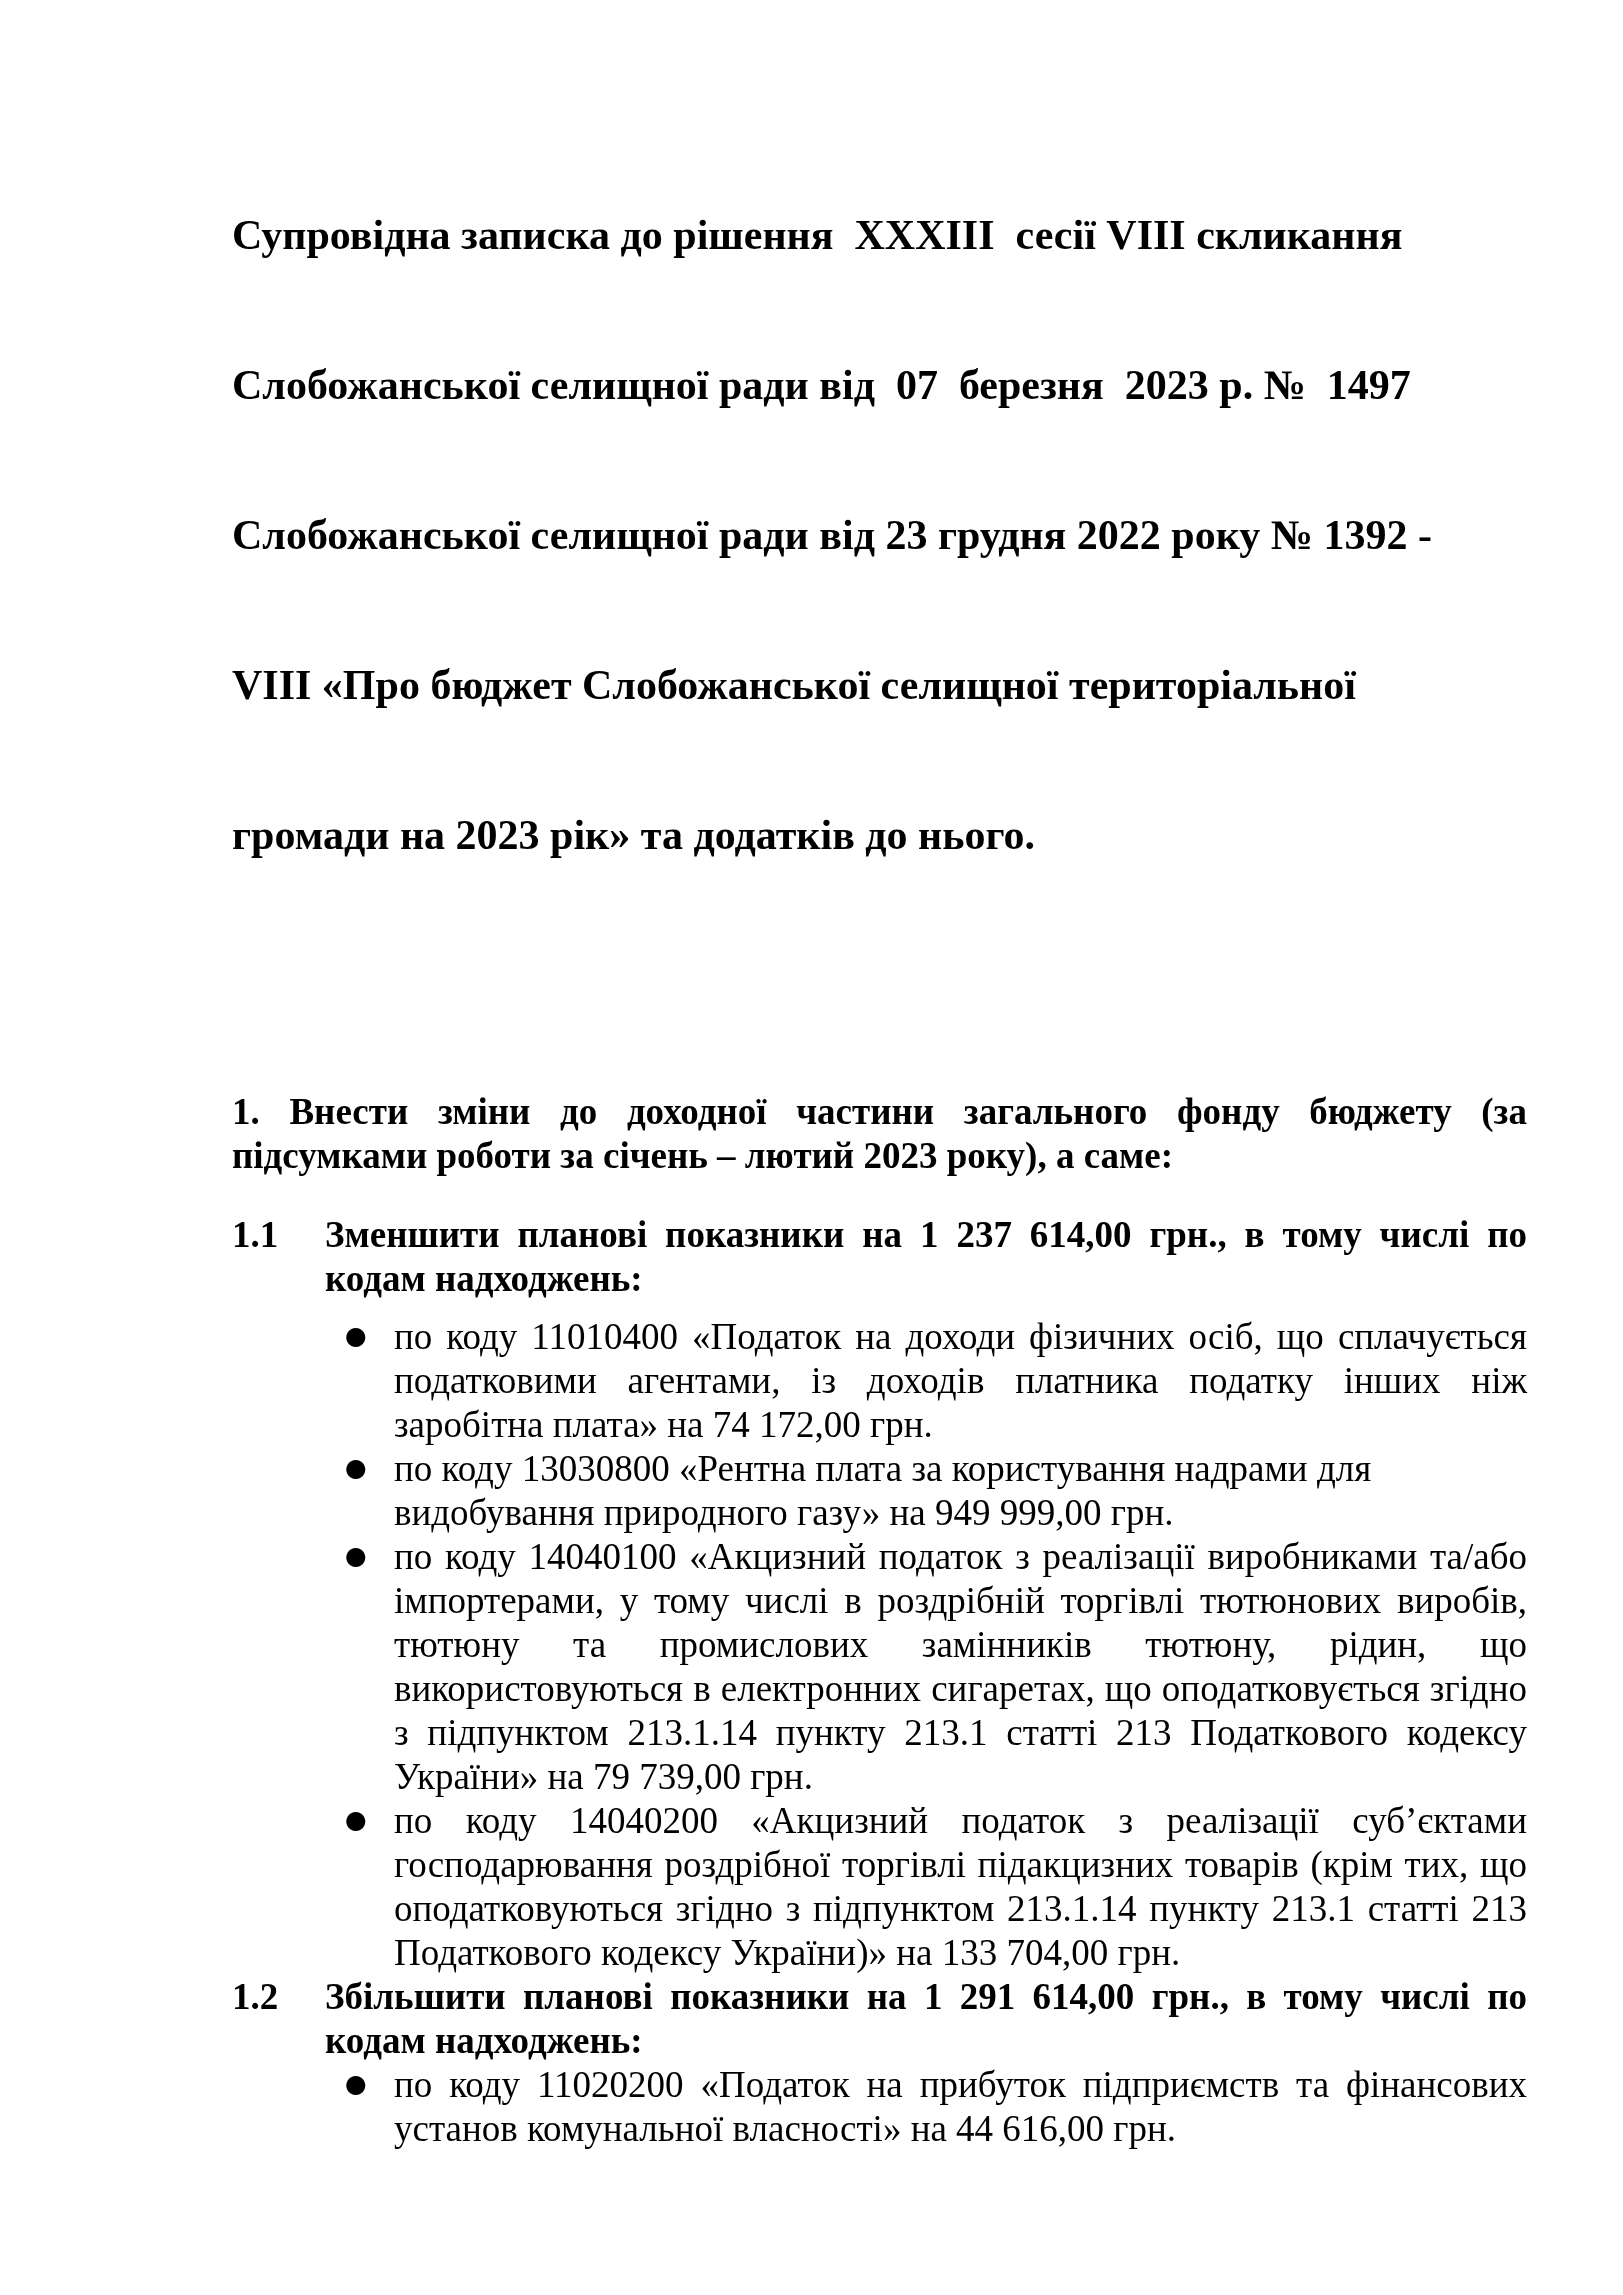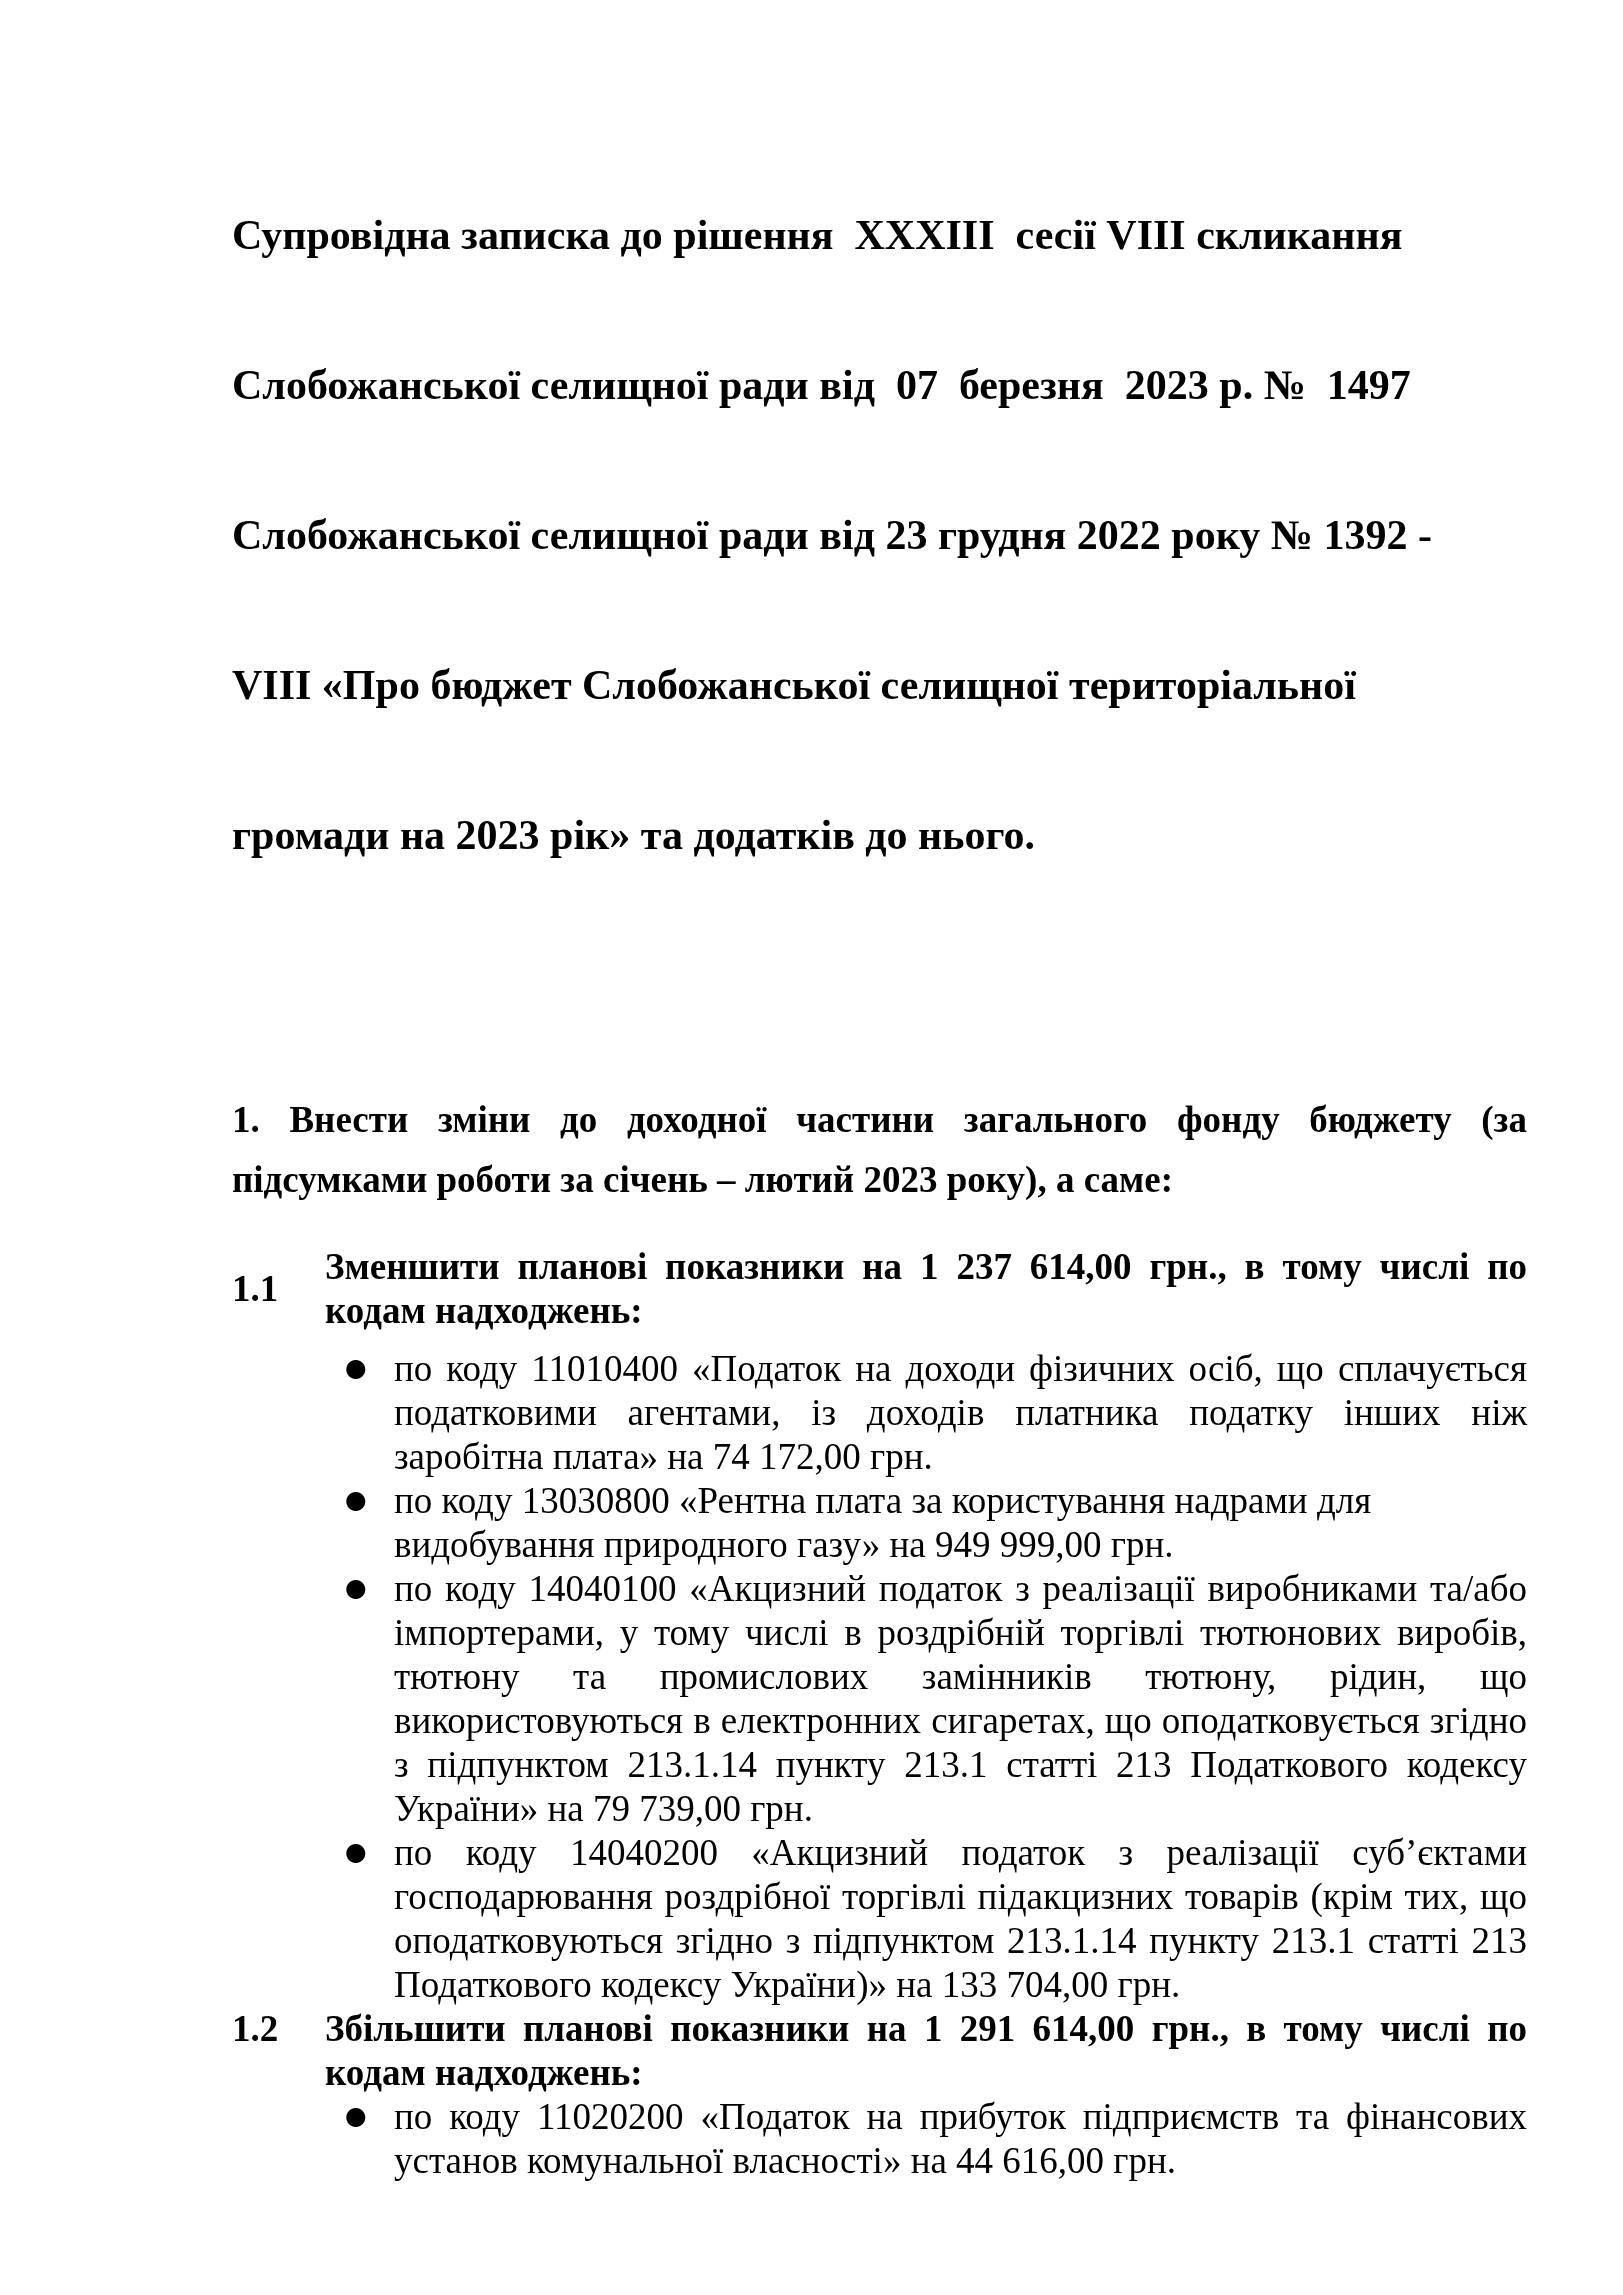--- a/index.html
+++ b/index.html
@@ -18,31 +18,31 @@
   .title {
     font-weight: bold;
     font-size: 42px;
     line-height: 50px;
     text-align: left;
     white-space: pre-wrap;
   }
   .intro {
     font-weight: bold;
     font-size: 37px;
-    line-height: 60px;
+    line-height: 44px;
     text-align: justify;
     margin: 130px 0 0 0;
   }
   .heading {
     display: flex;
     font-weight: bold;
     font-size: 37px;
     line-height: 44px;
   }
-  .heading.first { margin-top: 35px; align-items: center; }
+  .heading.first { margin-top: 35px; }
   .heading .num { flex: 0 0 69px; }
   .heading .htext { flex: 1; text-align: justify; margin-left: 24px; }
   .bullets { margin: 0; }
   .bullets.gap-top { margin-top: 14.4px; }
   .bullet {
     position: relative;
     padding-left: 162px;
     font-size: 37px;
     line-height: 44px;
     text-align: justify;

